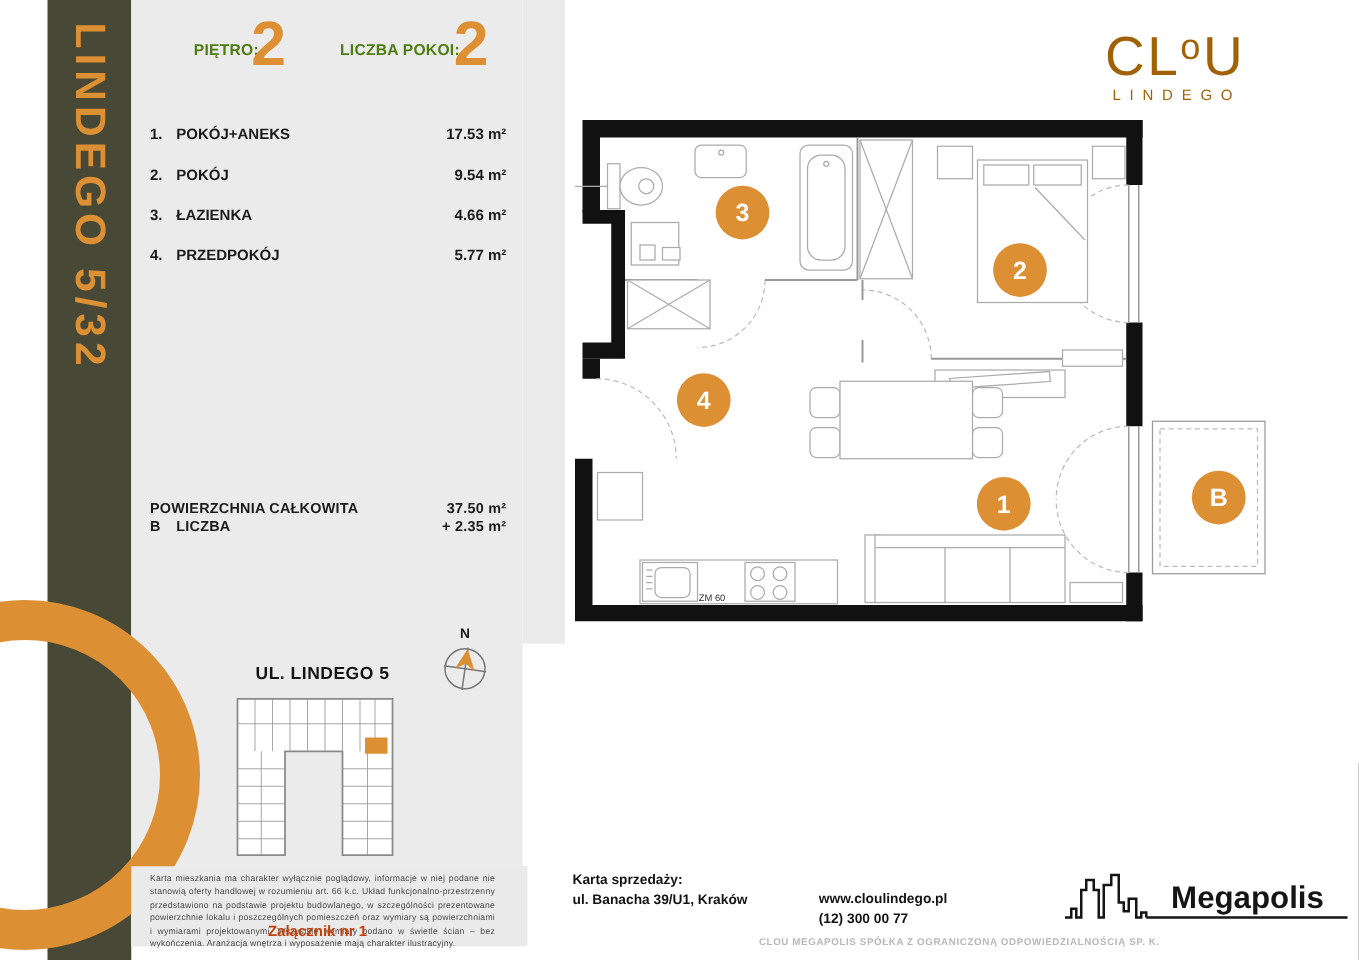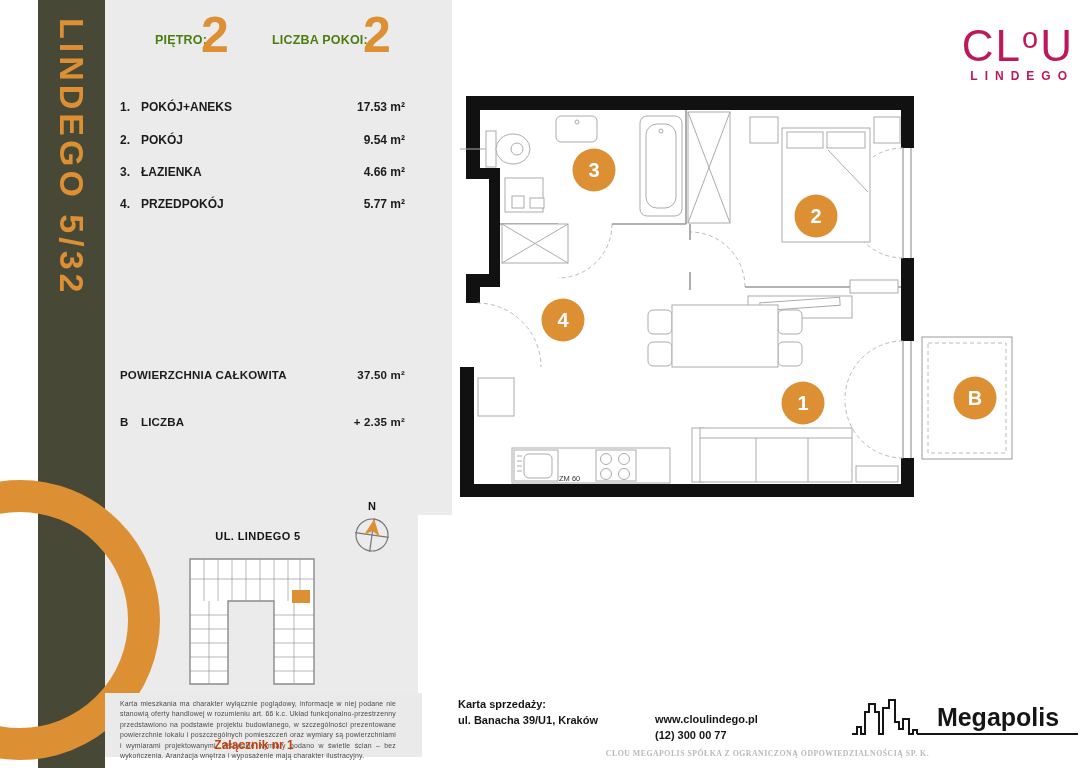--- a/index.html
+++ b/index.html
@@ -34,34 +34,34 @@
   .room-num{width:21px;}
   
   .tot-row{position:absolute;left:120px;width:285px;display:flex;justify-content:space-between;
            font-weight:bold;font-size:11.5px;color:#1b1b1b;letter-spacing:.2px;}
   .bal-left{display:flex;}
   .bal-letter{width:21px;}
   
   .rzut-head{position:absolute;left:140px;width:236px;text-align:center;font-weight:bold;
              font-size:13px;color:#141414;letter-spacing:.2px;}
   .rzut-sub{position:absolute;left:140px;width:236px;text-align:center;font-weight:bold;
-            font-size:11px;color:#141414;letter-spacing:.4px;}
+            font-size:14px;color:#141414;letter-spacing:.4px;}
   
   .disc-text{position:absolute;left:120px;top:699px;width:276px;font-size:6.9px;line-height:1.52;
              color:#4a4a4a;text-align:justify;letter-spacing:.2px;}
   .attach{position:absolute;left:105px;top:738px;width:266px;text-align:center;font-weight:bold;
           font-size:12px;color:#c2410c;margin-left:16px;}
   .contact{font-size:11px;font-weight:bold;color:#141414;line-height:1.45;}
   .company-line{position:absolute;left:455px;top:749px;width:625px;text-align:center;
-                font-size:7.8px;font-weight:bold;color:#b9b9b9;letter-spacing:.5px;font-family:Liberation Serif, serif;}
-  
-  .clou{position:absolute;left:904px;top:24px;width:170px;text-align:right;color:#be185d;}
+                font-size:7.8px;font-weight:bold;color:#b9b9b9;letter-spacing:.5px;}
+  
+  .clou{position:absolute;left:884px;top:24px;width:170px;text-align:left;color:#a16207;}
   .clou-main{font-size:44px;letter-spacing:2px;line-height:1;font-weight:400;}
   .clou-o{font-size:29px;position:relative;top:-13px;letter-spacing:2px;}
-  .clou-sub{font-size:12px;letter-spacing:7px;font-weight:700;margin-top:1px;padding-left:6px;}
+  .clou-sub{font-size:12px;letter-spacing:7px;font-weight:400;margin-top:1px;padding-left:6px;}
   svg text{font-family:"Liberation Sans",sans-serif;}
 </style>
 </head>
 <body>
 
 <div class="page">
 
   <div class="abs gray-a"></div>
   <div class="abs gray-b"></div>
   <div class="abs olive-bar">
@@ -97,21 +97,21 @@
     <span>4.66 m²</span>
   </div>
   <div class="room-row content" style="top:197px;">
     <span class="room-left">
         <span class="room-num">4.</span>
         <span>PRZEDPOKÓJ</span>
       </span>
     <span>5.77 m²</span>
   </div>
 
-  <div class="tot-row content" style="top:369px;">
+  <div class="tot-row content" style="top:401px;">
     <span>POWIERZCHNIA CAŁKOWITA</span>
     <span>37.50 m²</span>
   </div>
   <div class="tot-row content" style="top:416px;">
     <span class="bal-left">
         <span class="bal-letter">B</span>
         <span>LICZBA</span>
       </span>
     <span>+  2.35 m²</span>
   </div>

